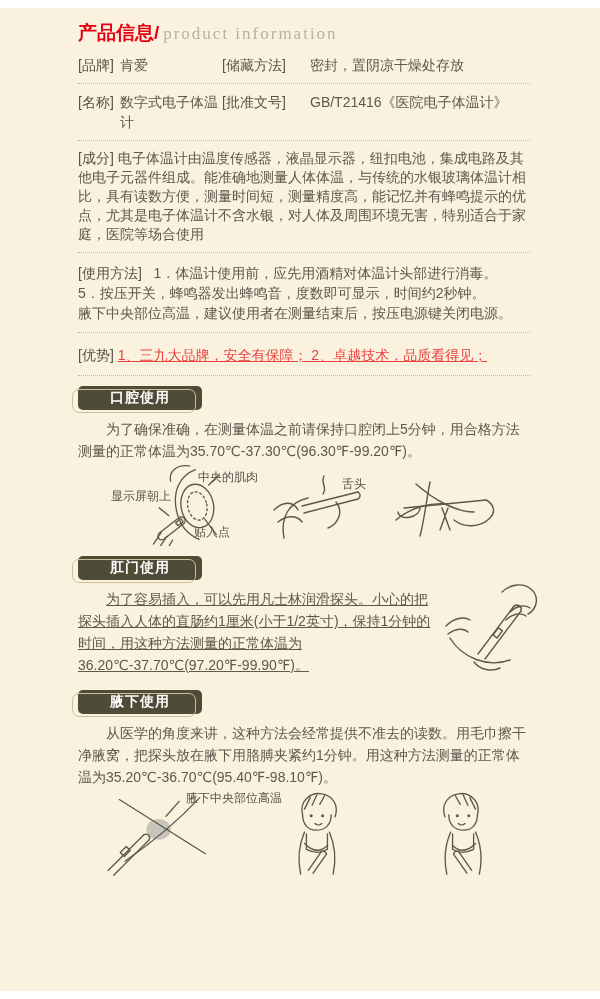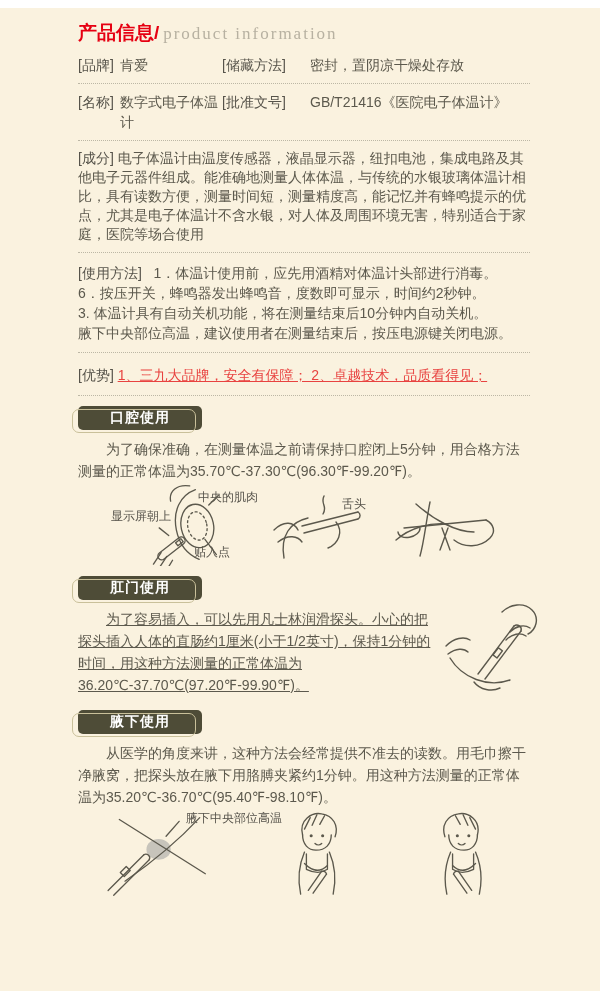--- a/index.html
+++ b/index.html
@@ -71,22 +71,21 @@
       <span class="c3 lbl">[批准文号]</span>
       <span class="c4">GB/T21416《医院电子体温计》</span>
     </div>
 
     <p class="para dotted"><span class="lbl">[成分]</span>
       <span>电子体温计由温度传感器，液晶显示器，纽扣电池，集成电路及其他电子元器件组成。能准确地测量人体体温，与传统的水银玻璃体温计相比，具有读数方便，测量时间短，测量精度高，能记忆并有蜂鸣提示的优点，尤其是电子体温计不含水银，对人体及周围环境无害，特别适合于家庭，医院等场合使用</span></p>
 
     <div class="usage dotted">
       <p><span class="lbl">[使用方法]</span>&nbsp;&nbsp;
          <span>1．体温计使用前，应先用酒精对体温计头部进行消毒。</span></p>
-      <p>6．按压开关，蜂鸣器发出蜂鸣音，度数即可显示，时间约2秒钟。</p>
-      <p>3. 体温计具有自动关机功能，将在测量结束后10分钟内自动关机。</p>
+      <p>5．按压开关，蜂鸣器发出蜂鸣音，度数即可显示，时间约2秒钟。</p>
       <p>腋下中央部位高温，建议使用者在测量结束后，按压电源键关闭电源。</p>
     </div>
 
     <div class="adv dotted">
       <span class="lbl">[优势]</span>
       <span class="red">1、三九大品牌，安全有保障； 2、卓越技术，品质看得见；</span>
     </div>
 
 
     <div class="badge-row">

